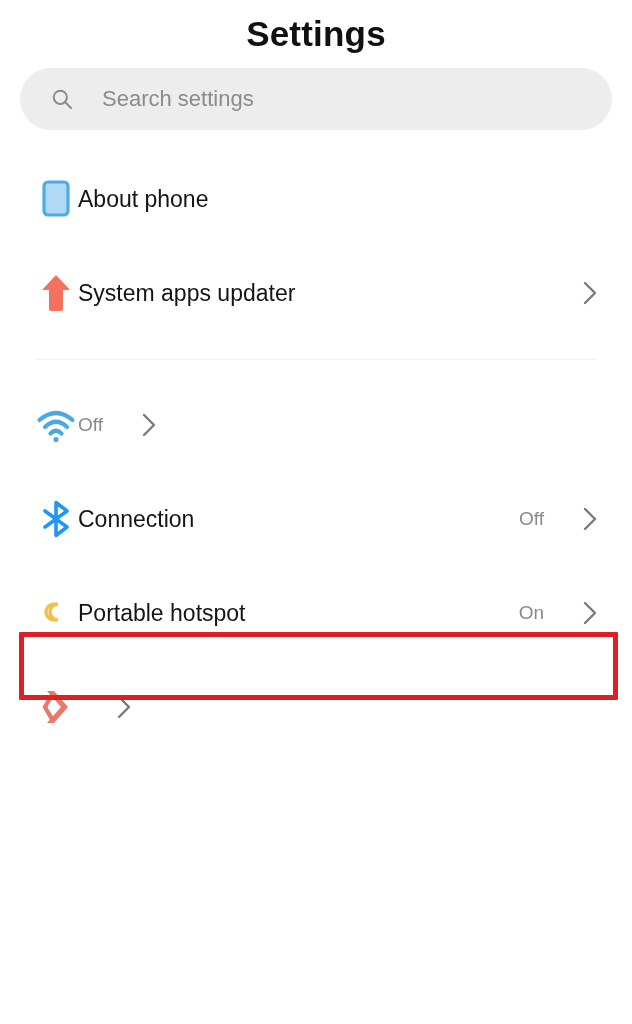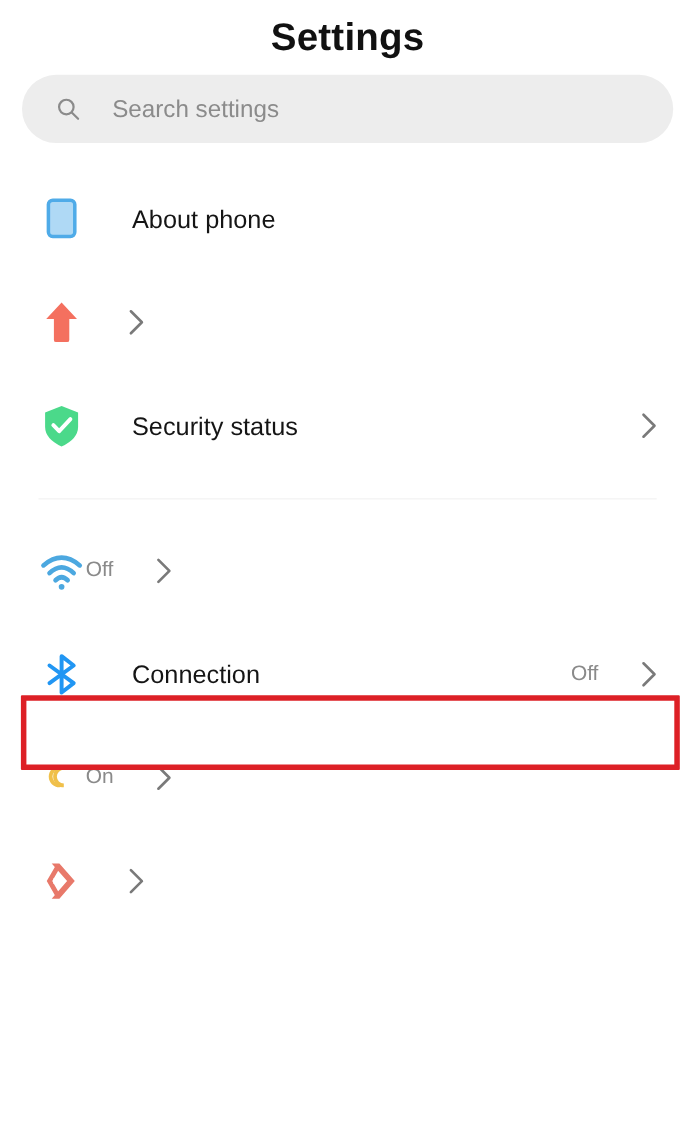--- a/index.html
+++ b/index.html
@@ -69,21 +69,20 @@
   .row-icon {
     width: 44px;
     height: 44px;
     flex: 0 0 44px;
     display: flex;
     align-items: center;
     justify-content: center;
   }
   .row-icon svg { display: block; }
   .row-label {
-    margin-left: 42px;
     font-size: 23px;
     color: #151515;
     flex: 1 1 auto;
     white-space: nowrap;
   }
   .row-value {
     font-size: 19px;
     color: #8a8a8a;
     margin-right: 38px;
     white-space: nowrap;
@@ -157,43 +156,29 @@
         </svg>
       </span>
     </div>
 
     <div class="row">
       <span class="row-icon">
         <svg viewBox="0 0 44 44" width="44" height="44">
           <path d="M22 4 L36 19 L29 19 L29 38 Q29 40 27 40 L17 40 Q15 40 15 38 L15 19 L8 19 Z" fill="#F4705F"></path>
         </svg>
       </span>
+      <span class="row-label">System apps updater</span>
       <span class="row-value"></span>
       <span class="chevron">
         <svg viewBox="0 0 16 26" width="16" height="26">
           <polyline points="3,3 13,13 3,23" fill="none" stroke="#7a7a7a" stroke-width="2.4" stroke-linecap="round" stroke-linejoin="round"></polyline>
         </svg>
       </span>
     </div>
 
-    <div class="row">
-      <span class="row-icon">
-        <svg viewBox="0 0 44 44" width="44" height="44">
-          <path d="M22 4 L37 10 L37 23 Q37 34 22 41 Q7 34 7 23 L7 10 Z" fill="#4BD98A"></path>
-          <polyline points="14.5,21.5 19.8,27 30,16" fill="none" stroke="#ffffff" stroke-width="3.6" stroke-linecap="round" stroke-linejoin="round"></polyline>
-        </svg>
-      </span>
-      <span class="row-label">Security status</span>
-      <span class="row-value"></span>
-      <span class="chevron">
-        <svg viewBox="0 0 16 26" width="16" height="26">
-          <polyline points="3,3 13,13 3,23" fill="none" stroke="#7a7a7a" stroke-width="2.4" stroke-linecap="round" stroke-linejoin="round"></polyline>
-        </svg>
-      </span>
-    </div>
 
   </div>
 
   <div class="divider-wrap">
     <div class="divider"></div>
   </div>
 
   <div>
 
 
@@ -229,20 +214,21 @@
       </span>
     </div>
 
     <div class="row">
       <span class="row-icon">
         <svg viewBox="0 0 44 44" width="44" height="44">
           <path d="M24 13 A8 8 0 1 0 24 29 A8 8 0 1 1 24 13 Z" fill="none" stroke="#F0C04A" stroke-width="3.4" stroke-linecap="round"></path>
           <path d="M20 29 A8 8 0 0 1 20 13" fill="none" stroke="#F0C04A" stroke-width="3.4" stroke-linecap="round"></path>
         </svg>
       </span>
+      <span class="row-label">Portable hotspot</span>
       <span class="row-value">On</span>
       <span class="chevron">
         <svg viewBox="0 0 16 26" width="16" height="26">
           <polyline points="3,3 13,13 3,23" fill="none" stroke="#7a7a7a" stroke-width="2.4" stroke-linecap="round" stroke-linejoin="round"></polyline>
         </svg>
       </span>
     </div>
 
     <div class="row">
       <span class="row-icon">

